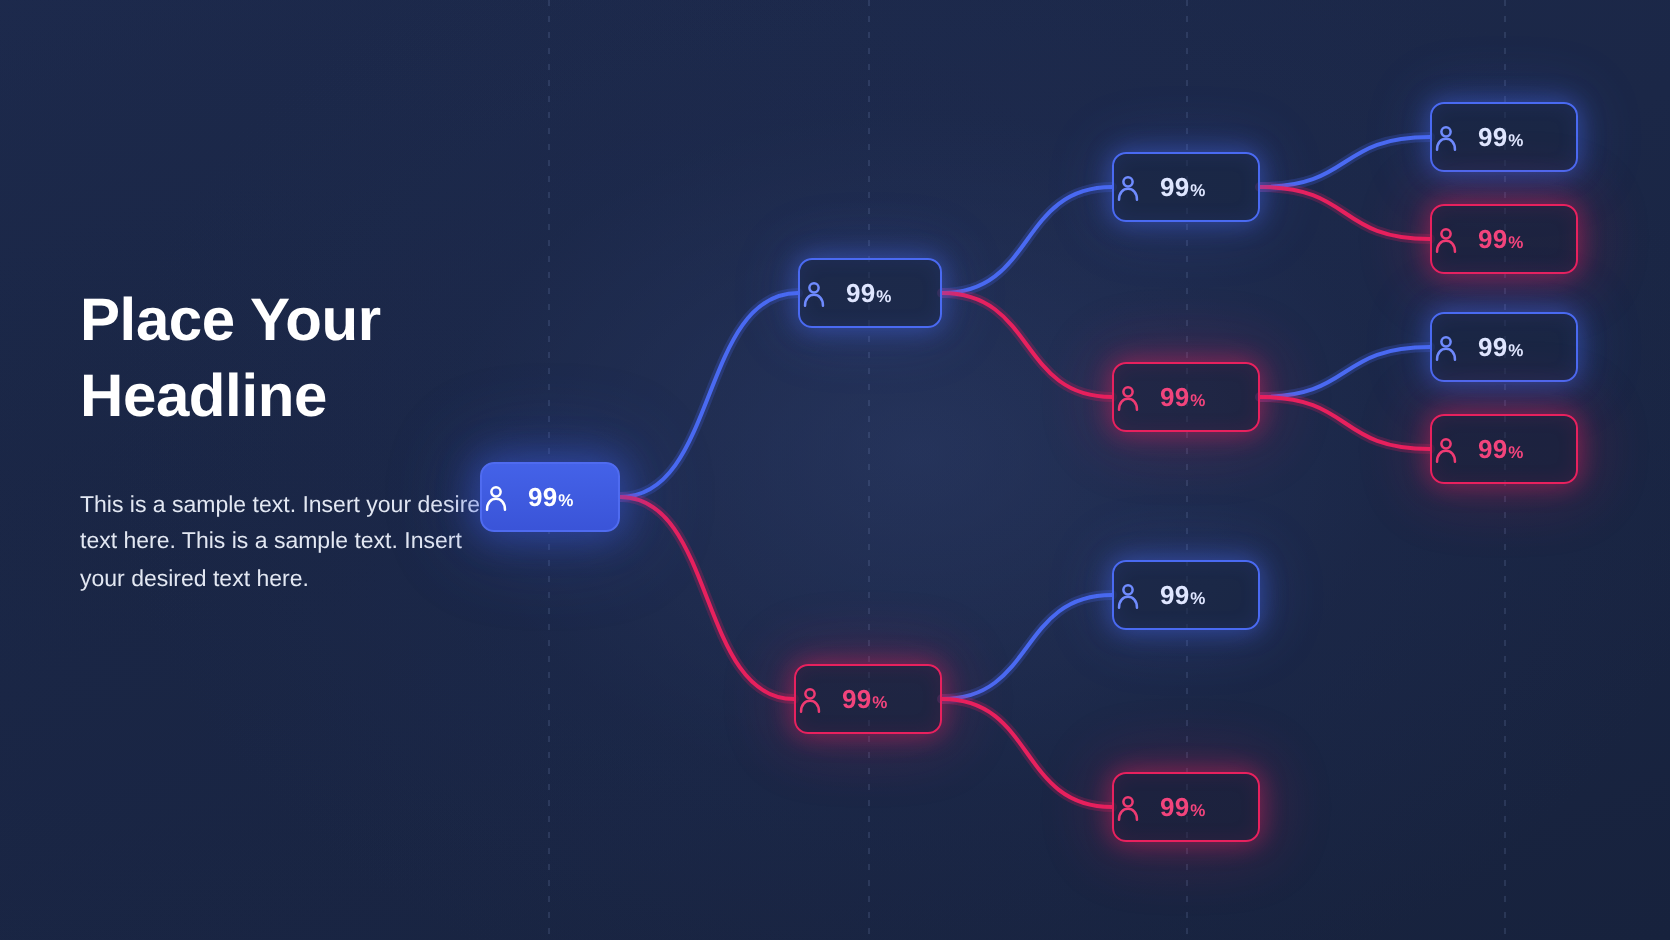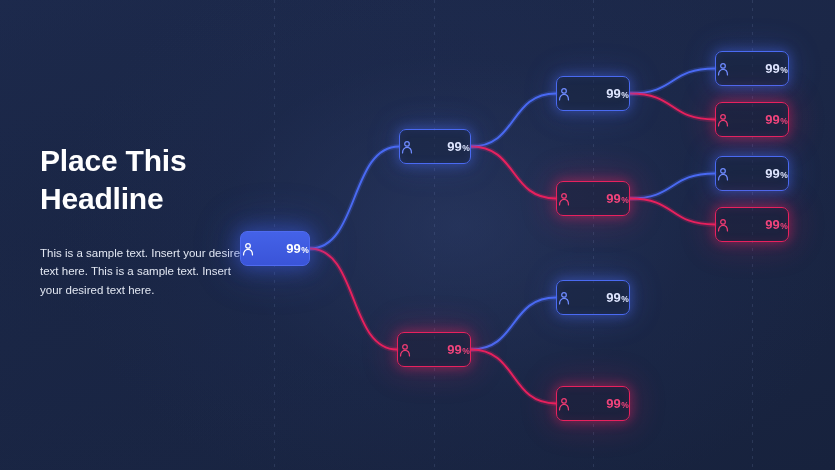--- a/index.html
+++ b/index.html
@@ -76,21 +76,21 @@
     height: 470px;
     pointer-events: none;
   }
 
   
   .node {
     position: absolute;
     box-sizing: border-box;
     display: flex;
     align-items: center;
-    justify-content: space-between;
+    justify-content: flex-start;
     gap: 9px;
     border-radius: 7px;
     height: 35px;
     width: 72px;
   }
   .node .picon {
     display: block;
     width: 14px;
     height: 14px;
     flex: 0 0 auto;
@@ -168,21 +168,21 @@
       <path d="M 630 198.5 C 676.75 198.5, 668.25 173.5, 715 173.5" fill="none" stroke="#4a6af2" stroke-width="2" stroke-linecap="round"></path>
       <path d="M 630 198.5 C 676.75 198.5, 668.25 224.5, 715 224.5" fill="none" stroke="#e8215e" stroke-width="5" stroke-opacity="0.22" stroke-linecap="round"></path>
       <path d="M 630 198.5 C 676.75 198.5, 668.25 224.5, 715 224.5" fill="none" stroke="#e8215e" stroke-width="2" stroke-linecap="round"></path>
       <path d="M 471 349.5 C 517.75 349.5, 509.25 297.5, 556 297.5" fill="none" stroke="#4a6af2" stroke-width="5" stroke-opacity="0.22" stroke-linecap="round"></path>
       <path d="M 471 349.5 C 517.75 349.5, 509.25 297.5, 556 297.5" fill="none" stroke="#4a6af2" stroke-width="2" stroke-linecap="round"></path>
       <path d="M 471 349.5 C 517.75 349.5, 509.25 403.5, 556 403.5" fill="none" stroke="#e8215e" stroke-width="5" stroke-opacity="0.22" stroke-linecap="round"></path>
       <path d="M 471 349.5 C 517.75 349.5, 509.25 403.5, 556 403.5" fill="none" stroke="#e8215e" stroke-width="2" stroke-linecap="round"></path>
     </svg>
 
   <div class="textblock">
-    <h1 class="headline">Place This
+    <h1 class="headline">Place Your
 Headline</h1>
     <p class="bodytext">This is a sample text. Insert your desired text here. This is a sample text. Insert your desired text here.</p>
   </div>
 
   <div id="nodes">
       <div class="node root" style="left: 240px; top: 231px; width: 70px; height: 35px;">
         <svg class="picon" viewBox="0 0 20 20" fill="none" style="color: rgb(255, 255, 255);">
           <circle cx="10" cy="5.6" r="3.3" stroke-width="1.8" stroke="currentColor" fill="none"></circle>
           <path d="M3.6 18.4 C3.6 13.3 6.5 10.6 10 10.6 C13.5 10.6 16.4 13.3 16.4 18.4" stroke-width="1.8" stroke="currentColor" fill="none" stroke-linecap="round"></path>
         </svg>

